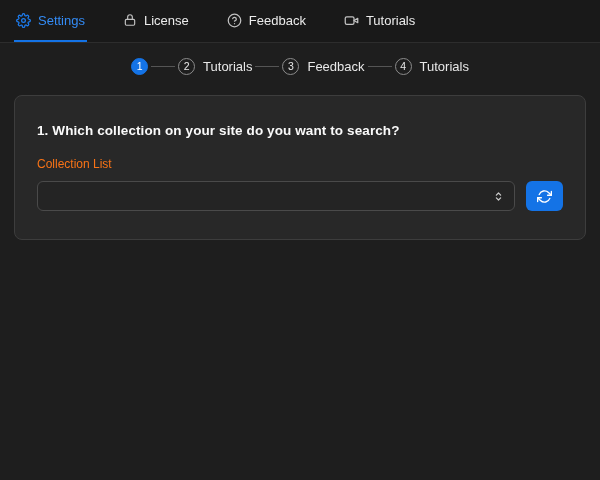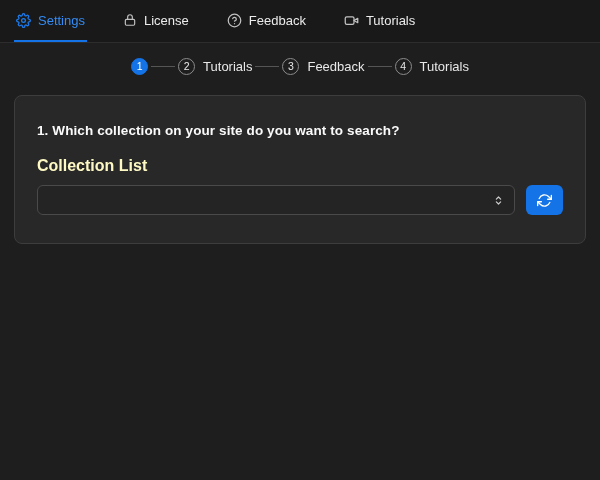--- a/index.html
+++ b/index.html
@@ -70,24 +70,23 @@
   }
   .question {
     margin: 0 0 19px;
     font-size: 13.5px;
     font-weight: bold;
     color: #fafafa;
     letter-spacing: .1px;
   }
   .field-label {
     display: block;
-    font-size: 16px;
-    color: #fef9c3;
+    font-size: 12px;
+    color: #f97316;
     margin-bottom: 10px;
-    font-weight: bold;
   }
   .field-row { display: flex; align-items: stretch; gap: 11px; }
   .select {
     flex: 1;
     height: 30px;
     background: #242424;
     border: 1px solid #4a4a4a;
     border-radius: 6px;
     display: flex;
     align-items: center;

